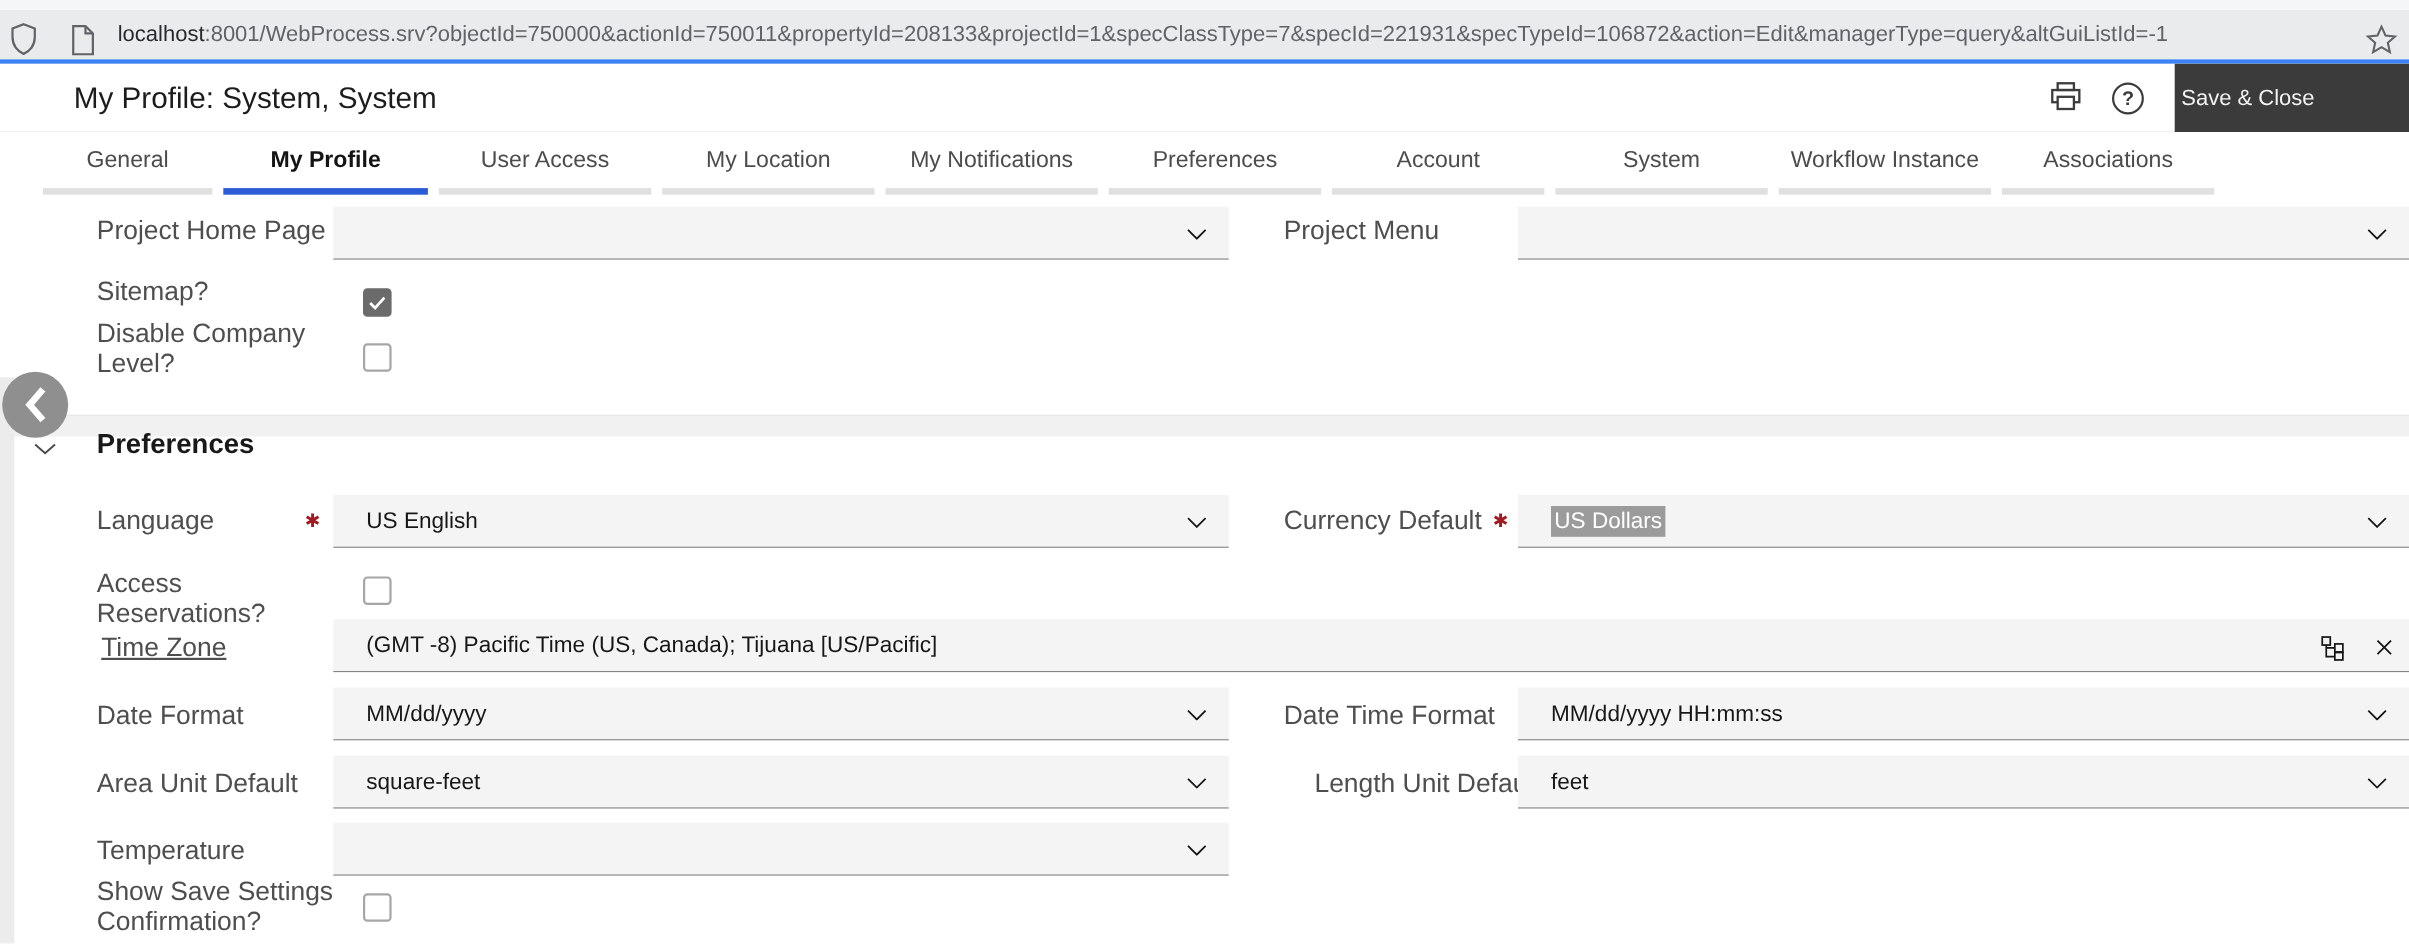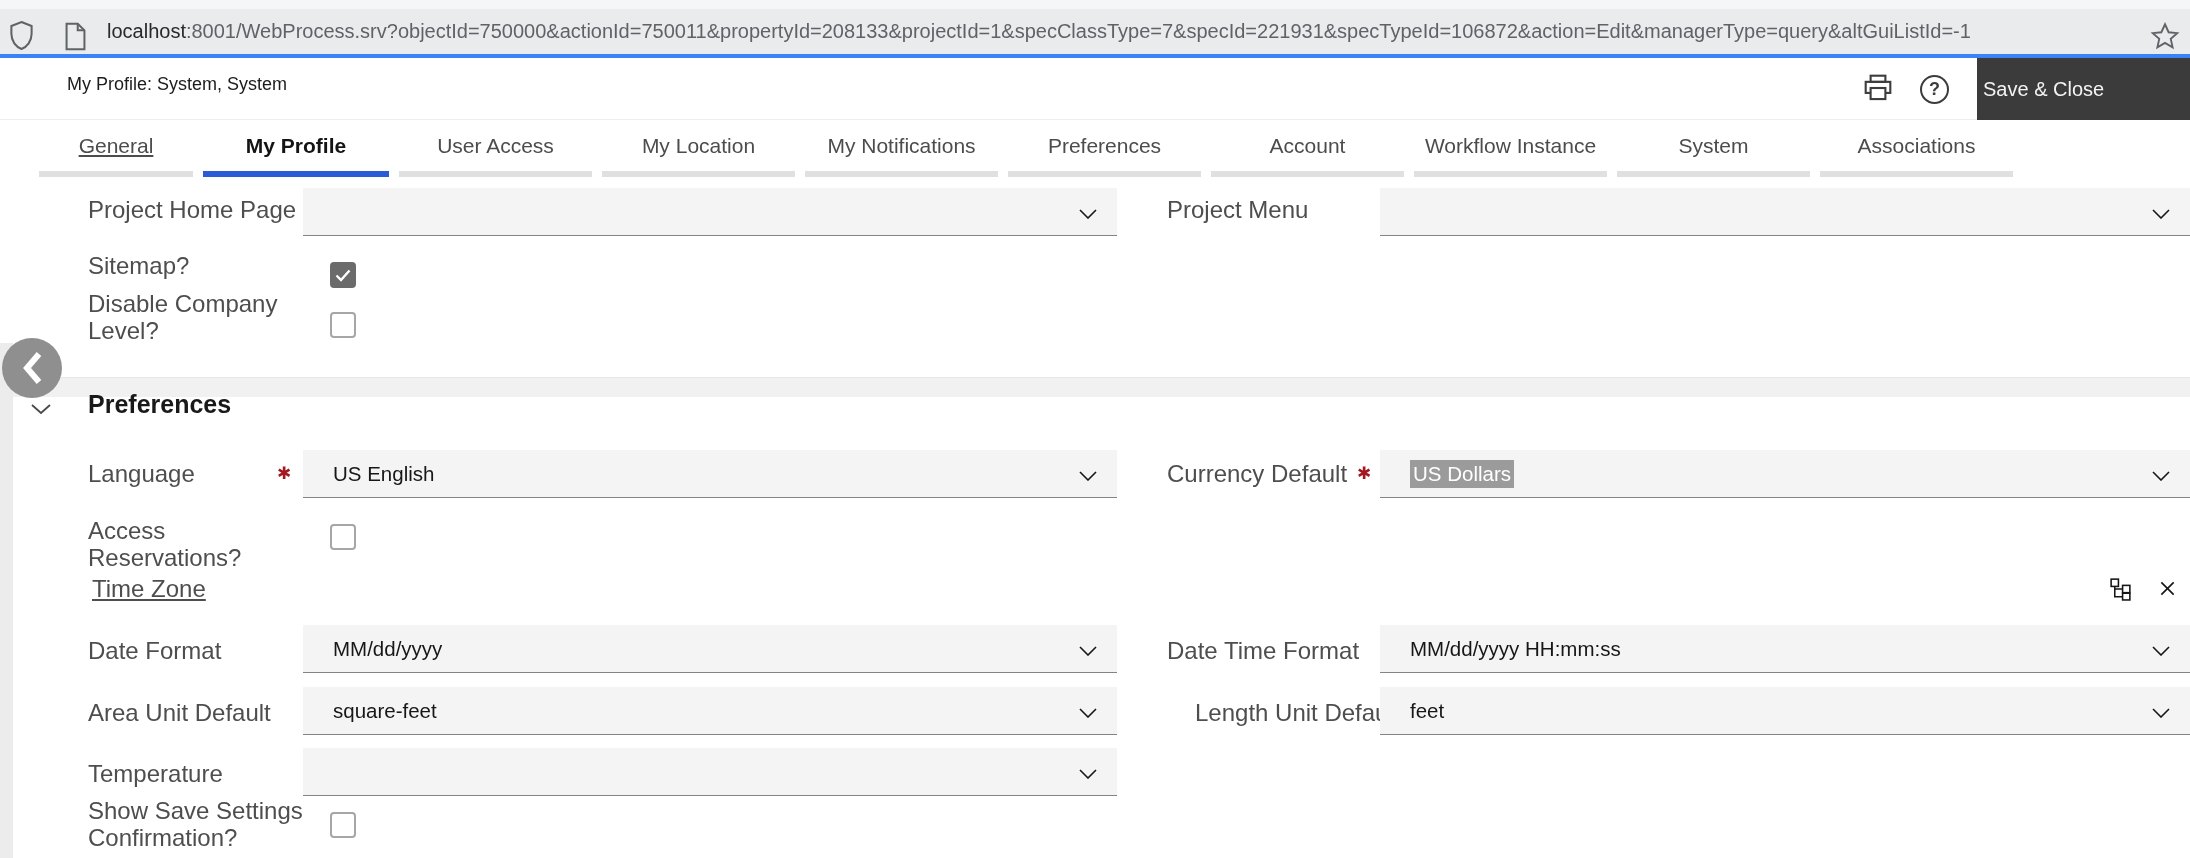--- a/index.html
+++ b/index.html
@@ -13,33 +13,33 @@
   .browser-top { position:absolute; left:0; top:0; width:100%; height:9px; background:#f5f6f7; }
   .urlbar { position:absolute; left:0; top:9px; width:100%; height:49px; background:#e9ebec; border-bottom:4px solid #3b82f6; }
   .urlbar .shield { position:absolute; left:8px; top:11px; }
   .urlbar .doc { position:absolute; left:63px; top:13px; }
   .url-text { position:absolute; left:107px; top:0; height:100%; display:flex; align-items:center; font-size:20px; color:#5f6368; white-space:nowrap; }
   .url-text .host { color:#27292c; }
   .urlbar .star { position:absolute; left:2150px; top:12px; }
 
   
   .titlebar { position:absolute; left:0; top:58px; width:100%; height:62px; background:#fff; border-bottom:1px solid #eeeeee; }
-  .page-title { position:absolute; left:67px; top:16px; font-size:18px; color:#1c1c1c; }
+  .page-title { position:absolute; left:67px; top:16px; font-size:27px; color:#1c1c1c; }
   .icon-btn { position:absolute; cursor:pointer; }
   .print-btn { left:1862px; top:15px; }
   .help-btn { left:1920px; top:17px; width:29px; height:29px; border:2px solid #3c3c3c; border-radius:50%;
               display:flex; align-items:center; justify-content:center; font-size:18px; font-weight:bold; color:#3c3c3c; }
   .save-btn { position:absolute; left:1977px; top:0; width:213px; height:62px; background:#3b3b3b; color:#f3f3f3;
               font-size:20px; font-family:inherit; border:none; display:flex; align-items:center; cursor:pointer; }
 
   
   .tabbar { position:absolute; left:0; top:120px; width:100%; height:57px; background:#fff; display:flex; padding-left:39px; gap:10px; }
   .tab { width:193px; height:100%; display:flex; align-items:center; justify-content:center;
          font-size:21px; color:#4c4c4c; border-bottom:6px solid #e0e0e0; cursor:pointer; white-space:nowrap; }
-  .tab:nth-child(1){ width:154px;text-decoration:underline; }
+  .tab:nth-child(1){ width:154px; }
   .tab:nth-child(2){ width:186px; }
   .tab.active { color:#141414; font-weight:700; border-bottom-color:#2a5cd8; }
 
   
   .flabel { position:absolute; width:225px; font-size:24px; line-height:27px; color:#4e4e4e; }
   .select, .textfield {
     position:absolute; height:48px; background:#f4f4f4; border-bottom:1px solid #848484;
     display:flex; align-items:center; padding-left:30px; font-size:20.5px; color:#171717; cursor:pointer; white-space:nowrap;
   }
   .chev { position:absolute; right:20px; top:50%; transform:translateY(-50%); }
@@ -102,22 +102,22 @@
   </div>
 
   <div class="tabbar">
     <div class="tab">General</div>
     <div class="tab active">My Profile</div>
     <div class="tab">User Access</div>
     <div class="tab">My Location</div>
     <div class="tab">My Notifications</div>
     <div class="tab">Preferences</div>
     <div class="tab">Account</div>
+    <div class="tab">System</div>
     <div class="tab">Workflow Instance</div>
-    <div class="tab">System</div>
     <div class="tab">Associations</div>
   </div>
 
   <div class="flabel" style="left:88px; top:196px;">Project Home Page</div>
   <div class="select" style="left:303px; top:188px; width:814px;">
     <span></span>
     <span class="chev">
       <svg width="18" height="10" viewBox="0 0 18 10">
           <polyline points="1,1 9,9 17,1" fill="none" stroke="#161616" stroke-width="1.6"></polyline>
         </svg>
@@ -178,20 +178,23 @@
       <svg width="18" height="10" viewBox="0 0 18 10">
           <polyline points="1,1 9,9 17,1" fill="none" stroke="#161616" stroke-width="1.6"></polyline>
         </svg>
     </span>
   </div>
 
   <div class="flabel" style="left:88px; top:517px;">Access Reservations?</div>
   <div class="cb" style="left:330px; top:524px;"></div>
 
   <div class="flabel" style="left:92px; top:575px;text-decoration:underline;">Time Zone</div>
+  <div class="textfield" style="left:303px; top:563px; width:1887px;">
+    <span>(GMT -8) Pacific Time (US, Canada); Tijuana [US/Pacific]</span>
+  </div>
   <span class="field-icon" style="left:2108px; top:576px;">
     <svg width="25" height="25" viewBox="0 0 24 24" fill="none" stroke="#161616" stroke-width="1.5">
       <rect x="3" y="3" width="7" height="7"></rect>
       <rect x="14" y="9" width="7" height="7"></rect>
       <rect x="14" y="16.5" width="7" height="6.5"></rect>
       <path d="M6.5 10 V12.5 H14 M6.5 12.5 V20 H14"></path>
     </svg>
   </span>
   <span class="field-icon" style="left:2158px; top:579px;">
     <svg width="19" height="19" viewBox="0 0 20 20">

